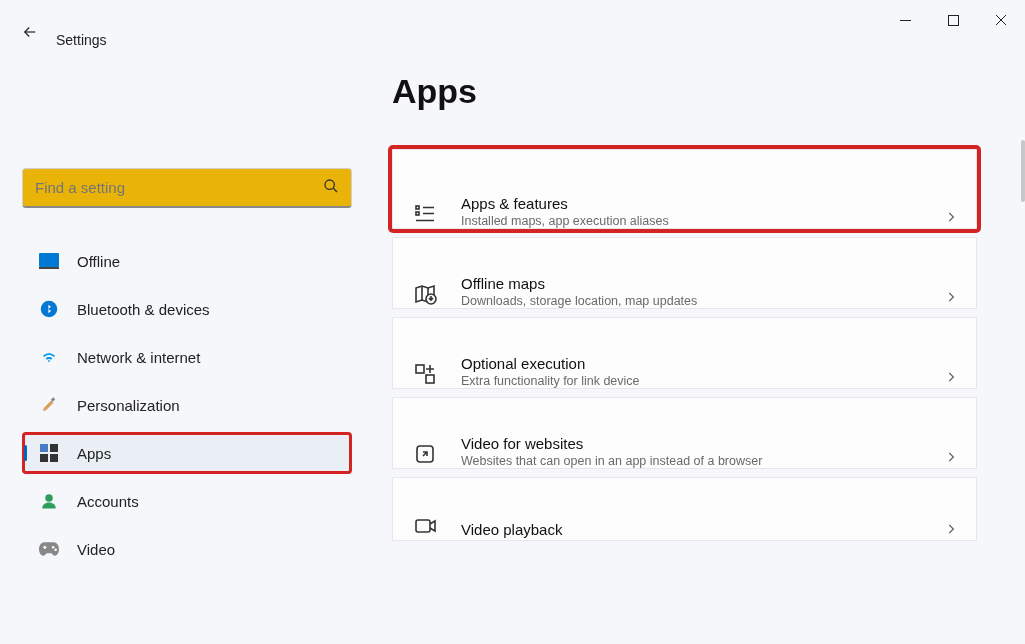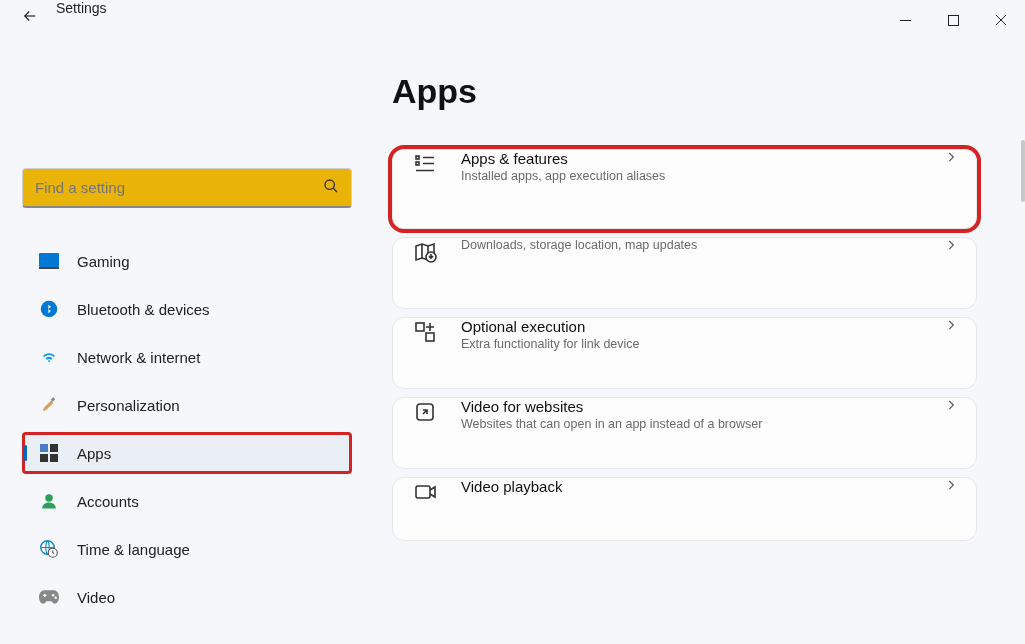--- a/index.html
+++ b/index.html
@@ -7,21 +7,21 @@
       font-family: "Segoe UI", -apple-system, sans-serif;
       background: #f5f7fb;
       width: 1025px;
       height: 644px;
       overflow: hidden;
       position: relative;
     }
     .titlebar {
       height: 48px;
       display: flex;
-      align-items: flex-start;
+      align-items: flex-end;
       padding: 0 14px;
       position: relative;
     }
     .back-btn {
       width: 32px; height: 32px;
       display:flex;align-items:center;justify-content:center;
       cursor:pointer;
       color:#222;
     }
     .app-title {
@@ -106,24 +106,24 @@
     .page-title {
       font-size: 34px;
       font-weight:600;
       color:#111;
       margin-bottom: 38px;
     }
     .card-list { display:flex;flex-direction:column;gap:8px;padding-bottom:10px; }
     .card {
       background:#fdfdfd;
       border:1px solid #e7e7e9;
-      border-radius:12px;
+      border-radius:1px;
       height:72px;
       display:flex;
-      align-items:flex-start;
+      align-items:flex-end;
       padding: 0 18px;
       gap:22px;
       cursor:pointer;
       position:relative;
     }
     .card.highlighted {
       outline: 4px solid #d42323;
       outline-offset: 0px;
       height:80px;
     }
@@ -185,21 +185,21 @@
 
     <div class="nav-list">
 
       <div class="nav-item">
         <span class="nav-icon">
             <svg width="20" height="16" viewBox="0 0 20 16">
               <rect width="20" height="14" rx="1" fill="#0078d4"></rect>
               <rect y="14" width="20" height="2" fill="#444"></rect>
             </svg>
           </span>
-        <span>Gaming</span>
+        <span>Offline</span>
       </div>
 
       <div class="nav-item">
         <span class="nav-icon">
             <svg width="18" height="18" viewBox="0 0 24 24">
               <circle cx="12" cy="12" r="11" fill="#0078d4"></circle>
               <path d="M11 6l5 4-5 4V6zm0 8l5 4-5 4v-8z" fill="#fff" transform="scale(0.7) translate(5 3)"></path>
             </svg>
           </span>
         <span>Bluetooth &amp; devices</span>
@@ -239,31 +239,20 @@
       <div class="nav-item">
         <span class="nav-icon">
             <svg width="18" height="18" viewBox="0 0 24 24" fill="#2e9e5b">
               <circle cx="12" cy="8" r="5"></circle>
               <path d="M3 22c0-5 4-8 9-8s9 3 9 8H3z"></path>
             </svg>
           </span>
         <span>Accounts</span>
       </div>
 
-      <div class="nav-item">
-        <span class="nav-icon">
-            <svg width="18" height="18" viewBox="0 0 24 24">
-              <circle cx="10" cy="10" r="9" fill="none" stroke="#1a8cc9" stroke-width="2"></circle>
-              <path d="M1 10h18M10 1c3 3 3 15 0 18M10 1c-3 3-3 15 0 18" stroke="#1a8cc9" stroke-width="1.5" fill="none"></path>
-              <circle cx="17" cy="17" r="6" fill="#fff" stroke="#555" stroke-width="1.5"></circle>
-              <path d="M17 14v3l2 1" stroke="#555" stroke-width="1.5" fill="none"></path>
-            </svg>
-          </span>
-        <span>Time &amp; language</span>
-      </div>
 
       <div class="nav-item">
         <span class="nav-icon">
             <svg width="20" height="14" viewBox="0 0 24 16" fill="#888">
               <path d="M6 0h12c3 0 6 4 6 8s-2 8-5 8c-2 0-3-2-4-3h-6c-1 1-2 3-4 3-3 0-5-4-5-8s3-8 6-8z"></path>
               <circle cx="17" cy="6" r="1.5" fill="#fff"></circle>
               <circle cx="20" cy="9" r="1.5" fill="#fff"></circle>
               <path d="M5 6h4M7 4v4" stroke="#fff" stroke-width="1.5"></path>
             </svg>
           </span>
@@ -281,38 +270,39 @@
       <div class="card highlighted">
         <span class="card-icon">
             <svg width="24" height="24" viewBox="0 0 24 24" fill="none" stroke="currentColor" stroke-width="1.6">
               <rect x="3" y="4" width="3" height="3"></rect>
               <rect x="3" y="10" width="3" height="3"></rect>
               <path d="M10 5.5h11M10 11.5h11M3 18.5h18"></path>
             </svg>
           </span>
         <div class="card-text">
           <div class="card-title">Apps &amp; features</div>
-          <div class="card-desc">Installed apps, app execution aliases</div>
+          <div class="card-desc">Installed maps, app execution aliases</div>
         </div>
         <span class="chevron"><svg width="14" height="14" viewBox="0 0 24 24" fill="none" stroke="currentColor" stroke-width="2">
               <path d="M9 5l7 7-7 7"></path>
             </svg></span>
       </div>
 
 
       <div class="card">
         <span class="card-icon">
             <svg width="24" height="24" viewBox="0 0 24 24" fill="none" stroke="currentColor" stroke-width="1.6">
               <path d="M3 6l6-2 6 2 6-2v14l-6 2-6-2-6 2V6z"></path>
               <path d="M9 4v14M15 6v14"></path>
               <circle cx="18" cy="17" r="5" fill="#f5f7fb"></circle>
               <path d="M18 14v4M16 16l2 2 2-2"></path>
             </svg>
           </span>
         <div class="card-text">
+          <div class="card-title">Offline maps</div>
           <div class="card-desc">Downloads, storage location, map updates</div>
         </div>
         <span class="chevron"><svg width="14" height="14" viewBox="0 0 24 24" fill="none" stroke="currentColor" stroke-width="2">
               <path d="M9 5l7 7-7 7"></path>
             </svg></span>
       </div>
 
       <div class="card">
         <span class="card-icon">
             <svg width="24" height="24" viewBox="0 0 24 24" fill="none" stroke="currentColor" stroke-width="1.6">

